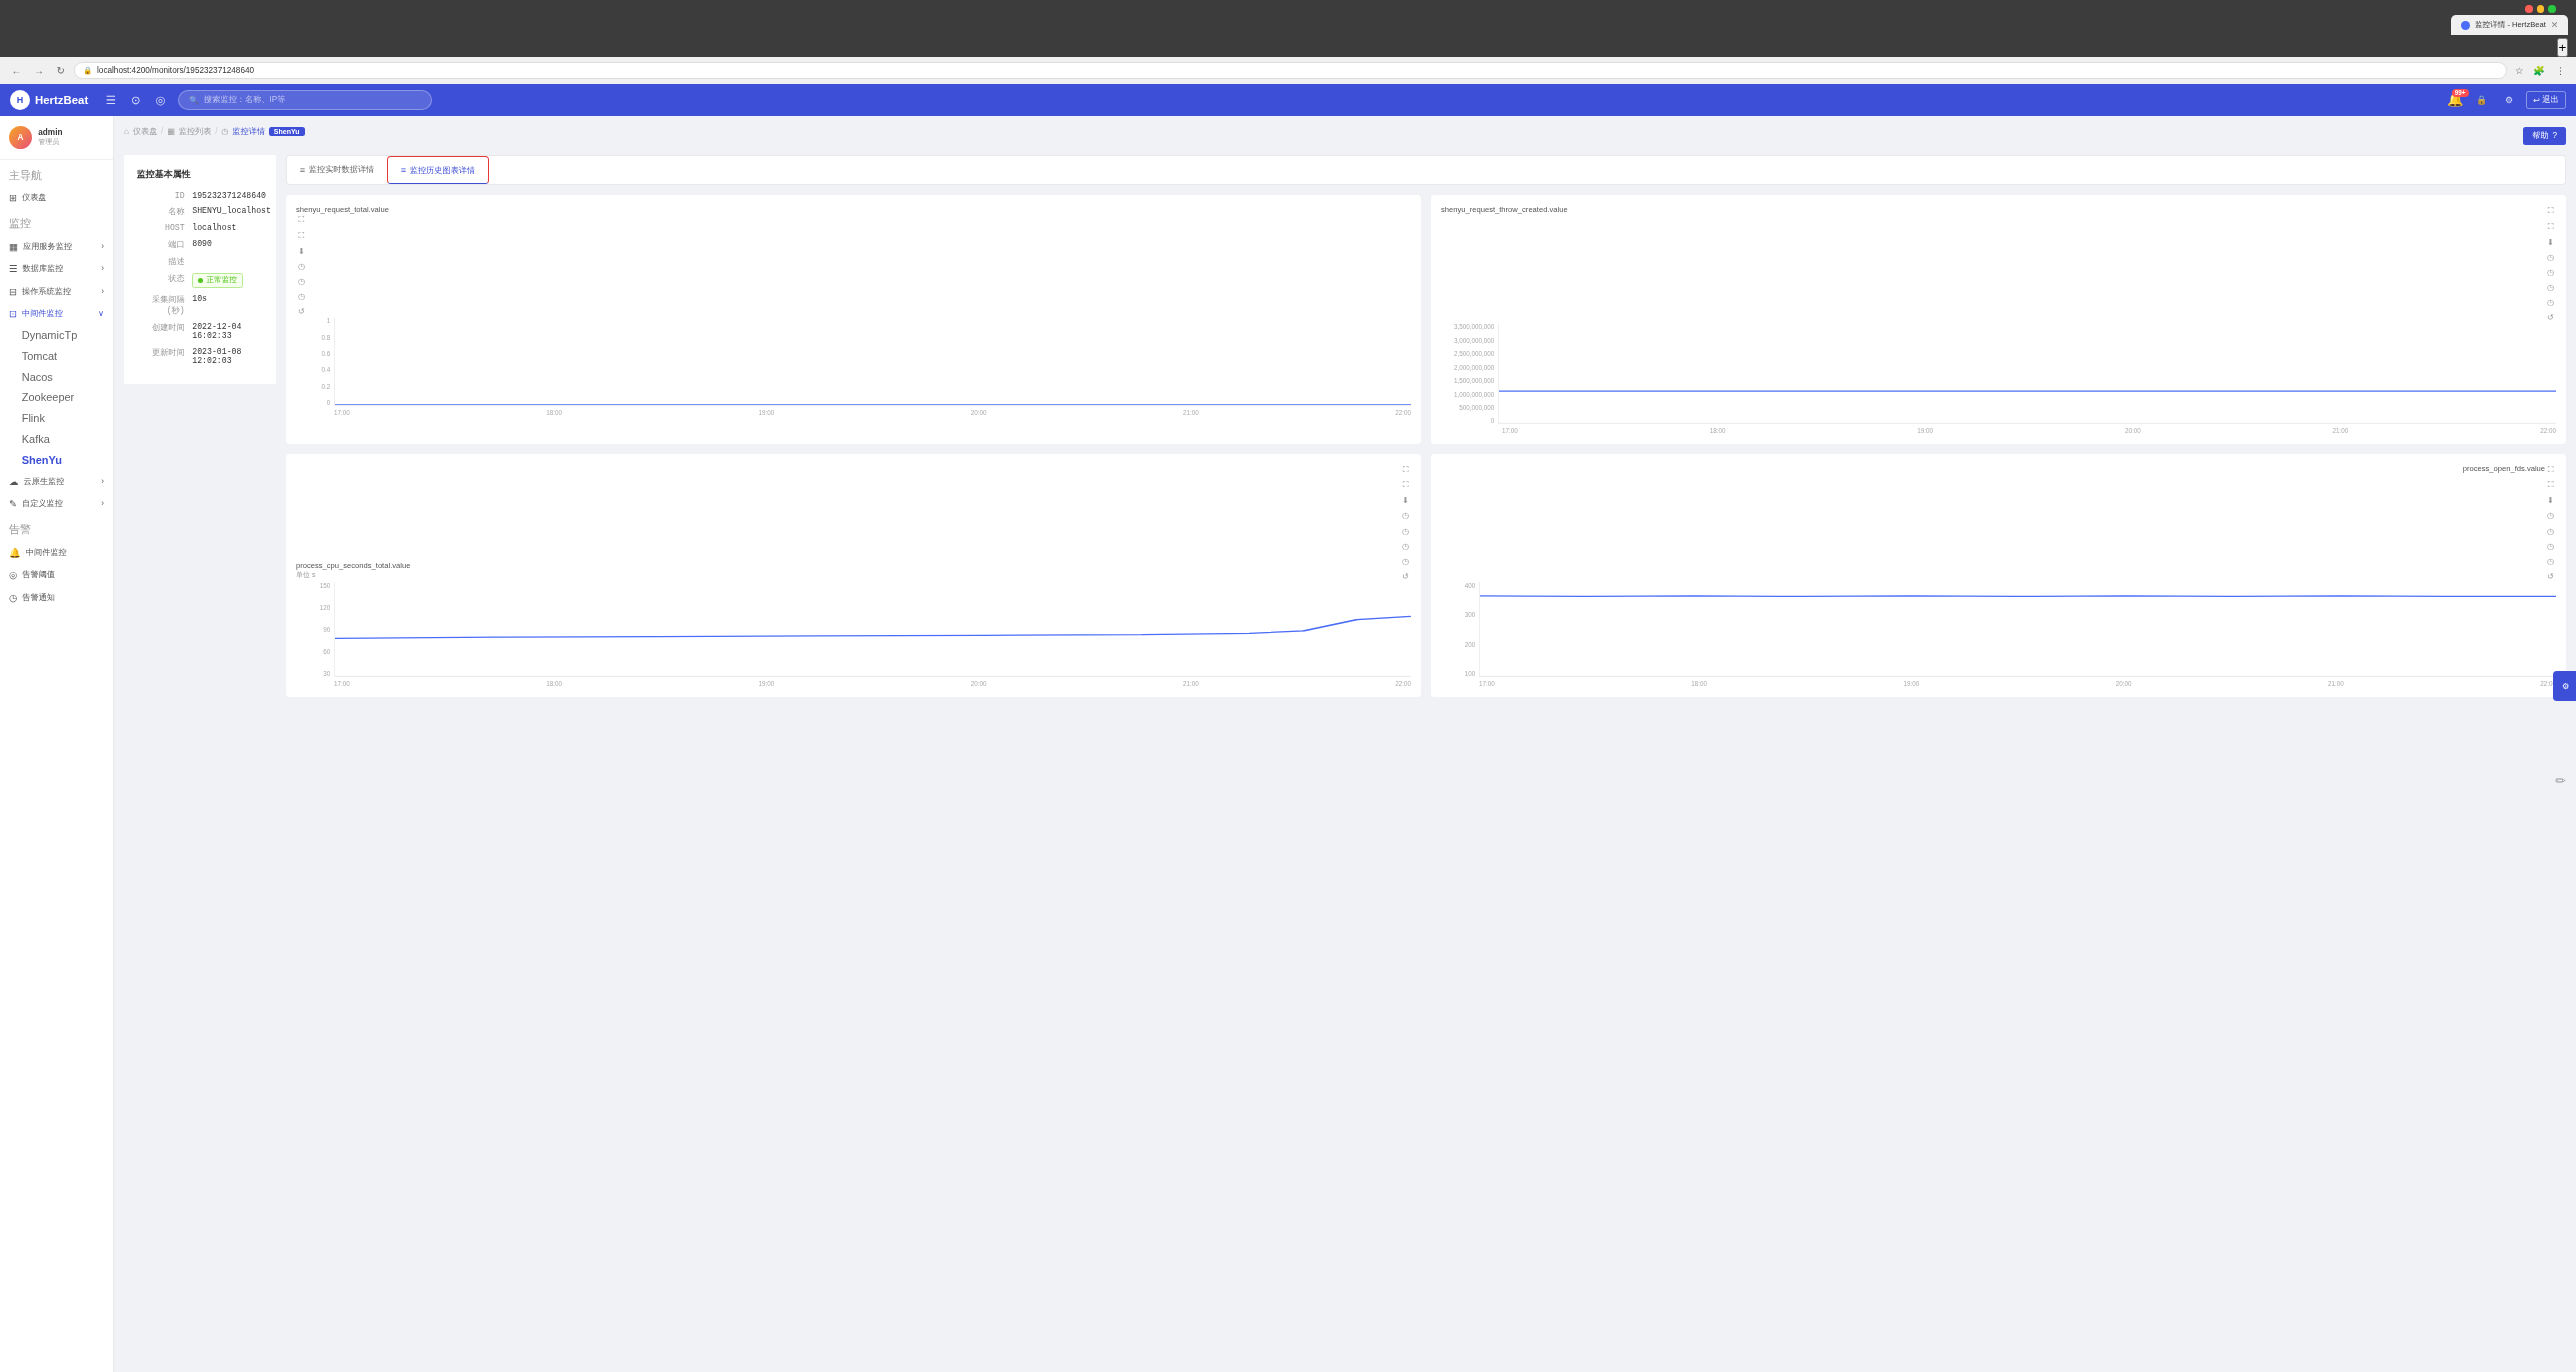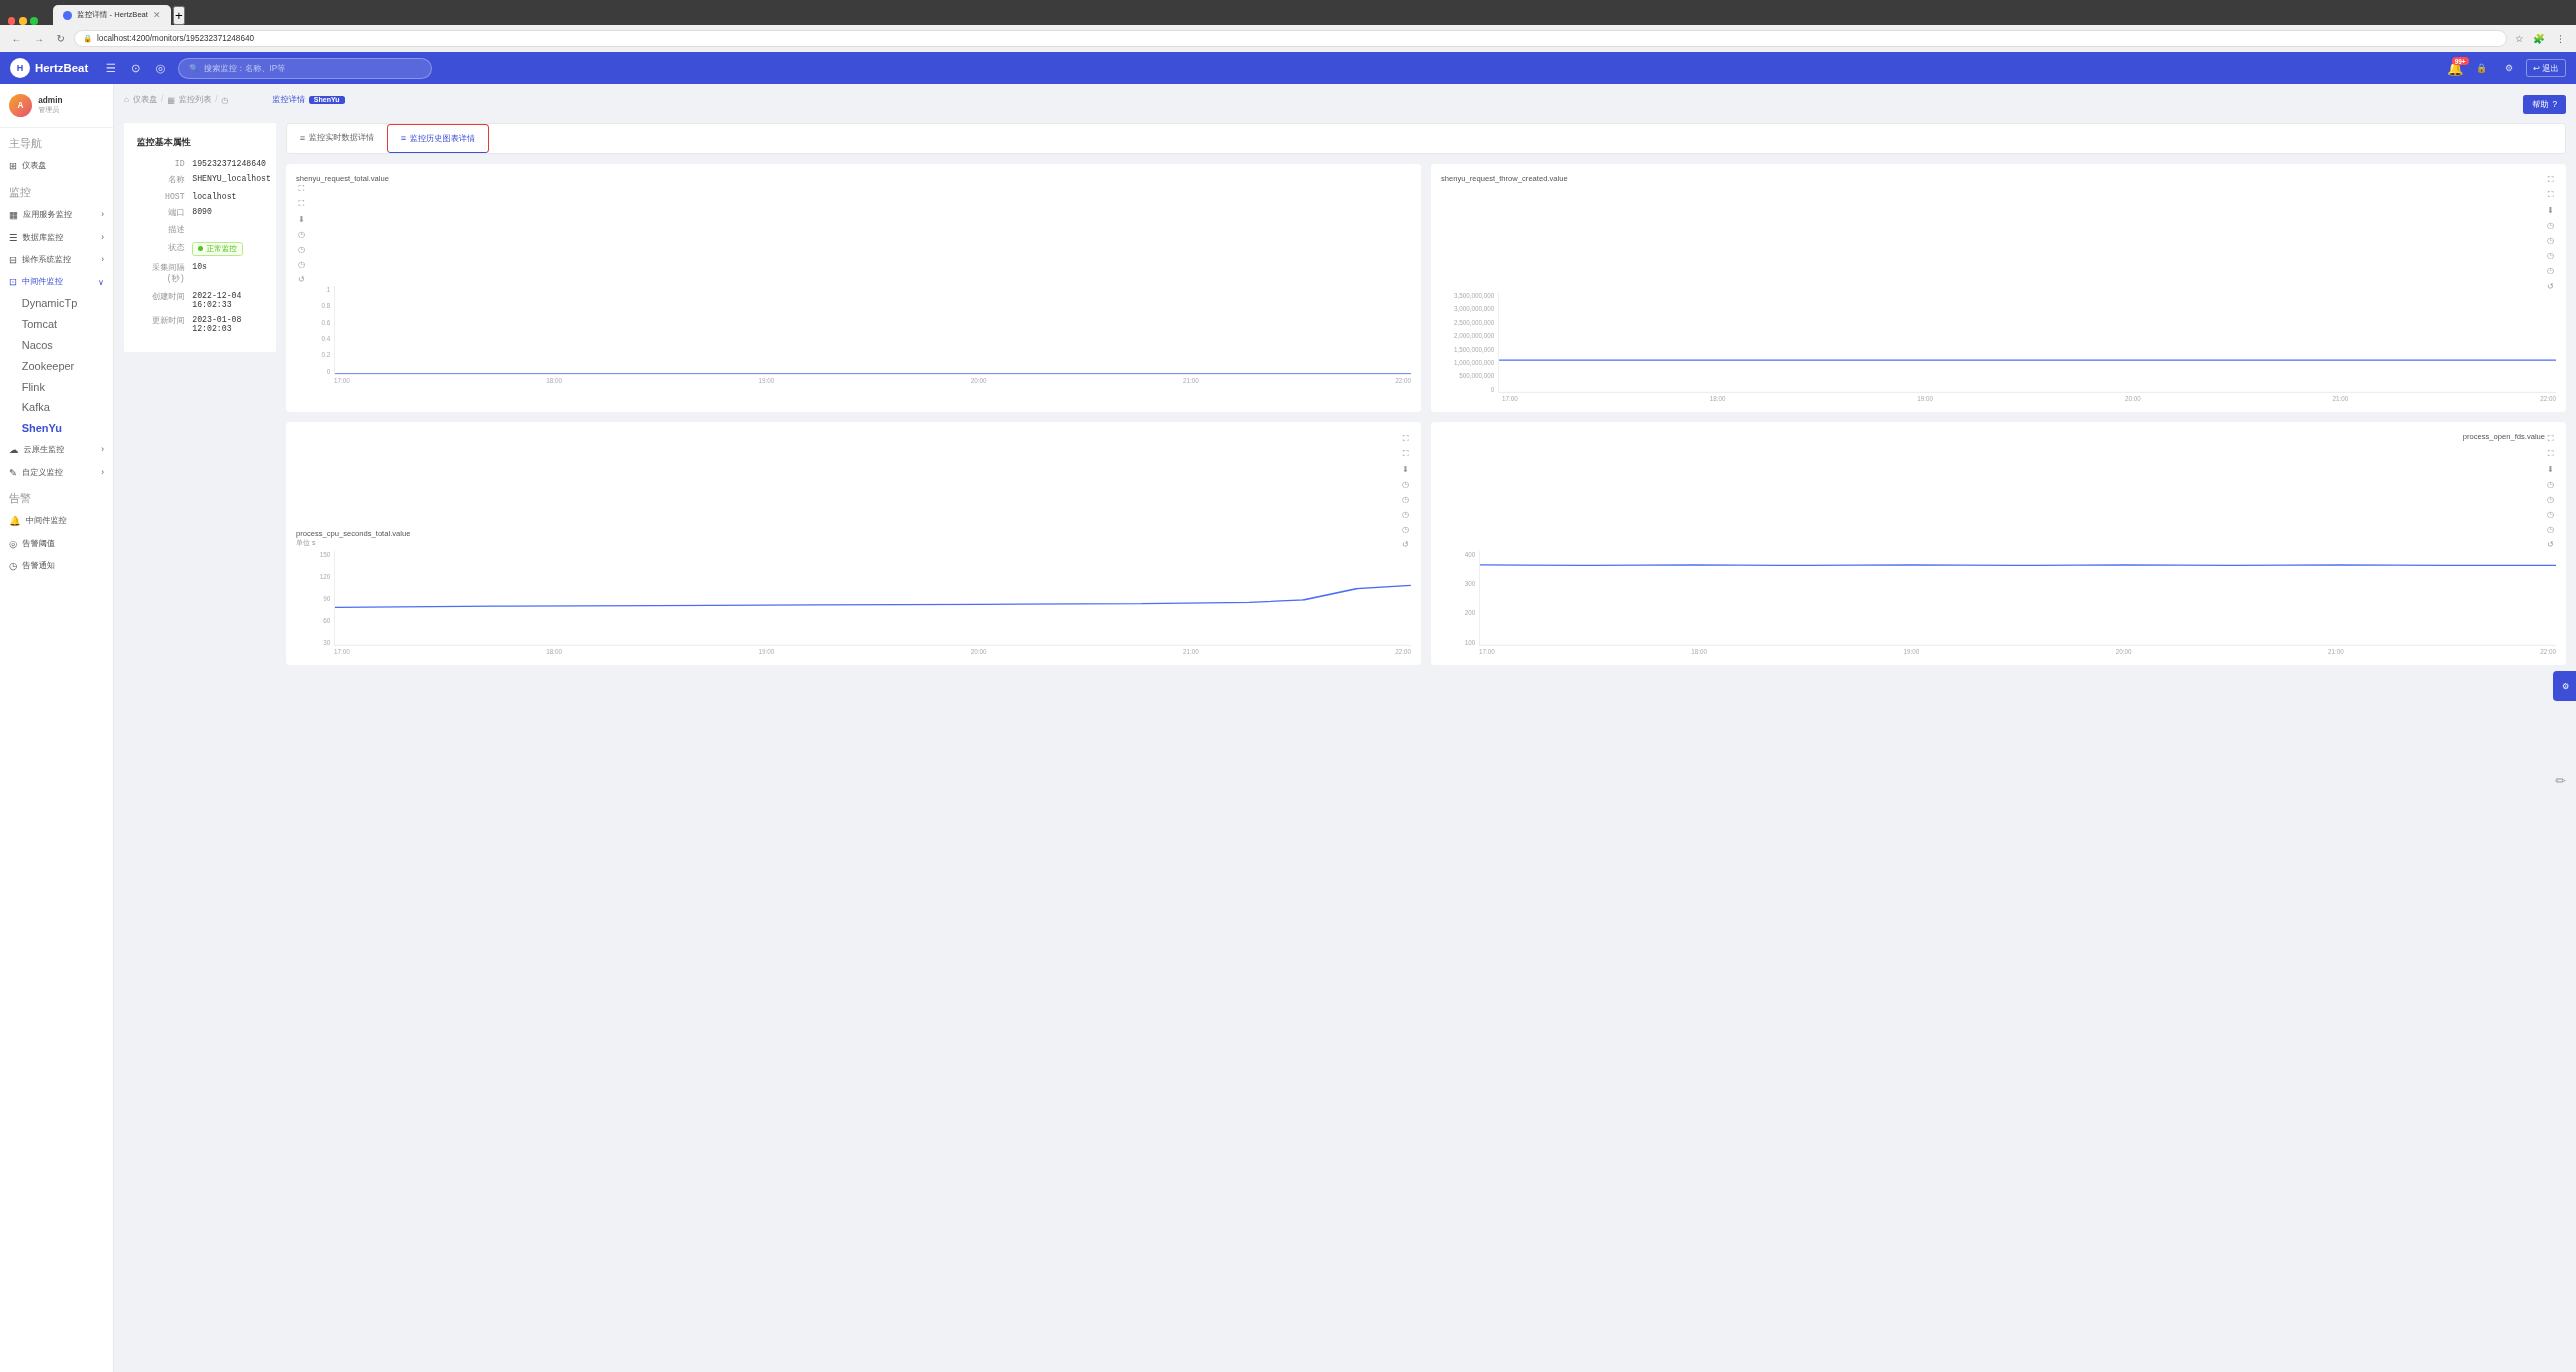--- a/index.html
+++ b/index.html
@@ -1,20 +1,20 @@
 <!DOCTYPE html>
 <html style="font-size:10px"><head>
   <meta charset="utf-8">
   <style>
     * { box-sizing: border-box; margin: 0; padding: 0; }
     body { font-family: -apple-system, BlinkMacSystemFont, 'PingFang SC', 'Microsoft YaHei', sans-serif; font-size: 8.2px; background: #f0f2f5; color: #333; }
 
     
     .browser-chrome { background: #3c3c3c; padding: 5px 7.6px 0; }
-    .browser-tabs { display: flex; align-items: flex-end; gap: 2.5px; margin-bottom: 0; }
+    .browser-tabs { display: flex; align-items: flex-end; gap: 2.5px; margin-bottom: 0; flex-direction: column; }
     .browser-tab { background: #f0f0f0; border-radius: 5px 5px 0 0; padding: 5px 10px; font-size: 7.6px; display: flex; align-items: center; gap: 5px; min-width: 101px; }
     .browser-tab .favicon { width: 9px; height: 9px; background: #4a6cf7; border-radius: 50%; flex-shrink: 0; }
     .browser-tab .tab-title { font-size: 7.6px; color: #333; flex: 1; }
     .browser-tab .tab-close { color: #888; cursor: pointer; font-size: 9px; line-height: 1; }
     .browser-toolbar { background: #f0f0f0; padding: 5px 7.6px; display: flex; align-items: center; gap: 5px; }
     .nav-btn { background: none; border: none; cursor: pointer; color: #666; font-size: 10px; padding: 1.3px 3.8px; border-radius: 2.5px; }
     .address-bar { flex: 1; background: #fff; border: 0.6px solid #ddd; border-radius: 12.7px; padding: 3.2px 9px; font-size: 8.2px; color: #333; display: flex; align-items: center; gap: 3.8px; }
     .address-bar .lock-icon { color: #888; font-size: 7.6px; }
     .browser-actions { display: flex; gap: 3.8px; align-items: center; }
     .browser-action-btn { background: none; border: none; cursor: pointer; color: #666; font-size: 9.5px; padding: 1.3px 3.2px; }
@@ -56,21 +56,21 @@
     .sidebar-children { padding-left: 12.7px; }
     .sidebar-child { padding: 4.4px 9px; cursor: pointer; color: #666; font-size: 11px; }
     .sidebar-child.active { color: #3d4fd6; font-weight: 600; }
     .sidebar-group-title.open { color: #3d4fd6; }
 
     
     .content { flex: 1; overflow-y: auto; padding: 10px; }
     .breadcrumb { display: flex; align-items: center; gap: 3.8px; font-size: 8.2px; color: #999; margin-bottom: 9px; }
     .breadcrumb a { color: #999; text-decoration: none; }
     .breadcrumb .sep { color: #ccc; }
-    .breadcrumb .current { color: #3d4fd6; font-weight: 500; margin-left: 40px; }
+    .breadcrumb .current { color: #3d4fd6; font-weight: 500; }
     .breadcrumb-tag { background: #3d4fd6; color: #fff; border-radius: 2.5px; padding: 0.6px 5px; font-size: 7px; font-weight: 600; }
     .help-btn { margin-left: auto; background: #3d4fd6; color: #fff; border: none; border-radius: 2.5px; padding: 3.8px 9px; font-size: 8.2px; cursor: pointer; display: flex; align-items: center; gap: 3.8px; }
 
     .monitor-layout { display: flex; gap: 10px; }
     .monitor-sidebar { width: 152px; flex-shrink: 0; }
     .monitor-info-card { background: #fff; border-radius: 1px; padding: 12.7px; font-family: Liberation Mono, monospace; }
     .monitor-info-card h3 { font-size: 9px; font-weight: 600; color: #333; margin-bottom: 10px; }
     .info-row { display: flex; margin-bottom: 6.3px; font-size: 8.2px; }
     .info-label { width: 48px; text-align: right; color: #999; flex-shrink: 0; margin-right: 7.6px; }
     .info-value { color: #333; flex: 1; }

